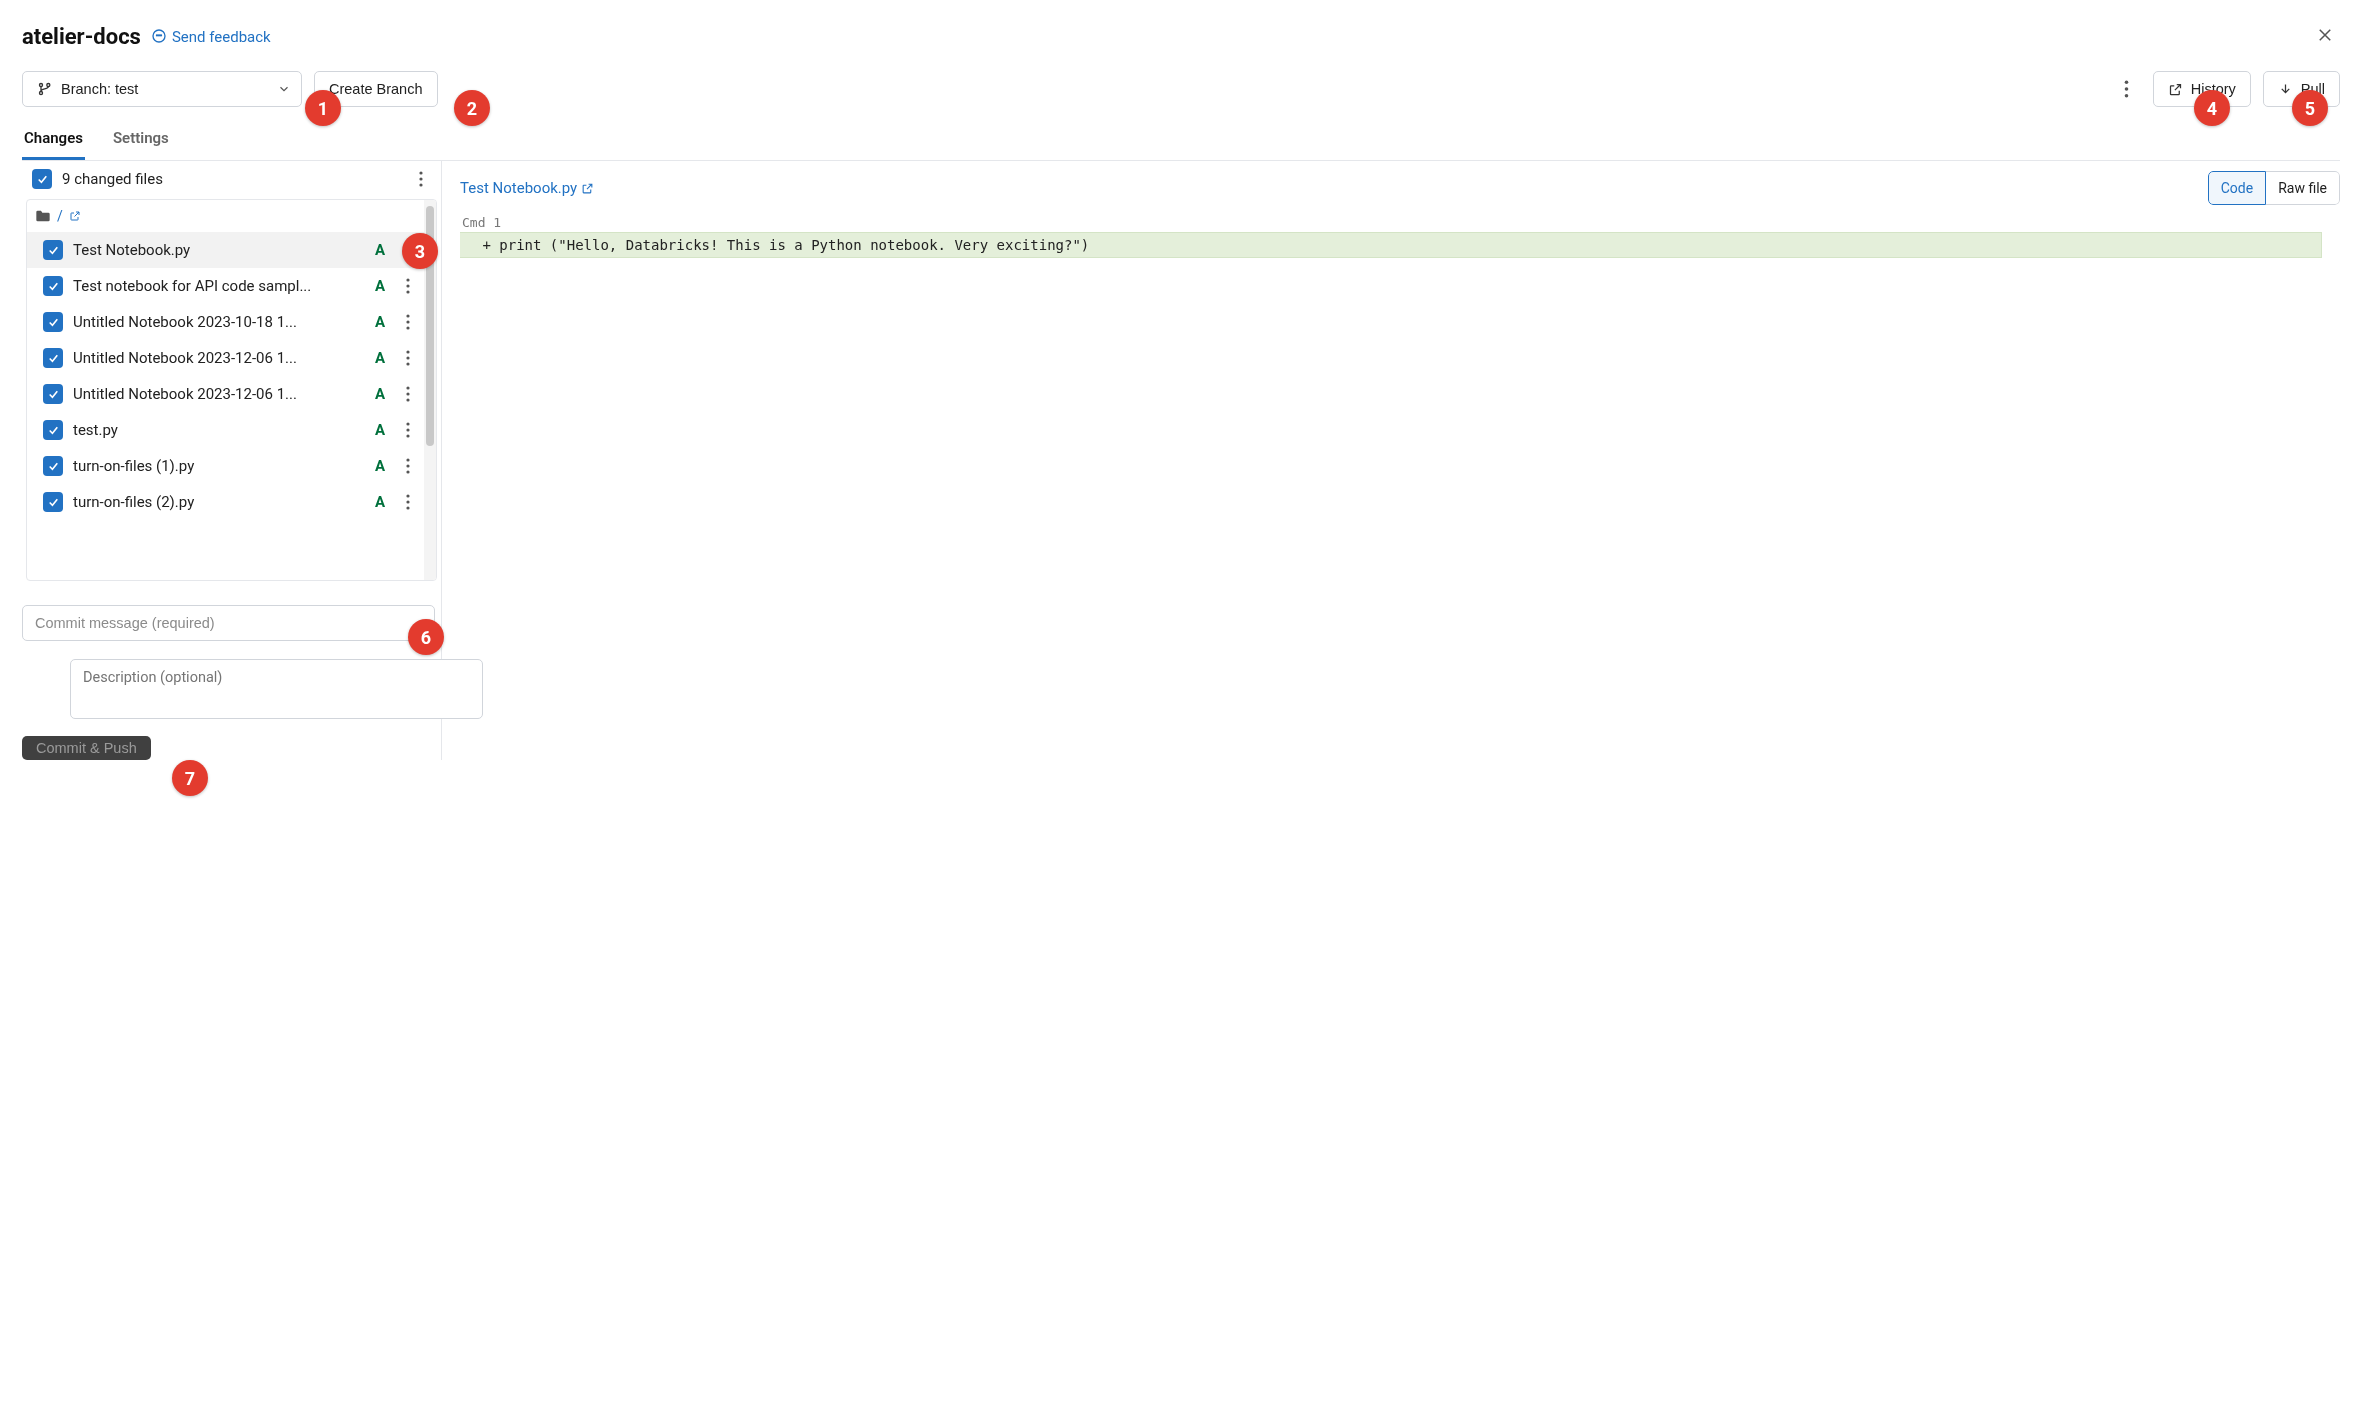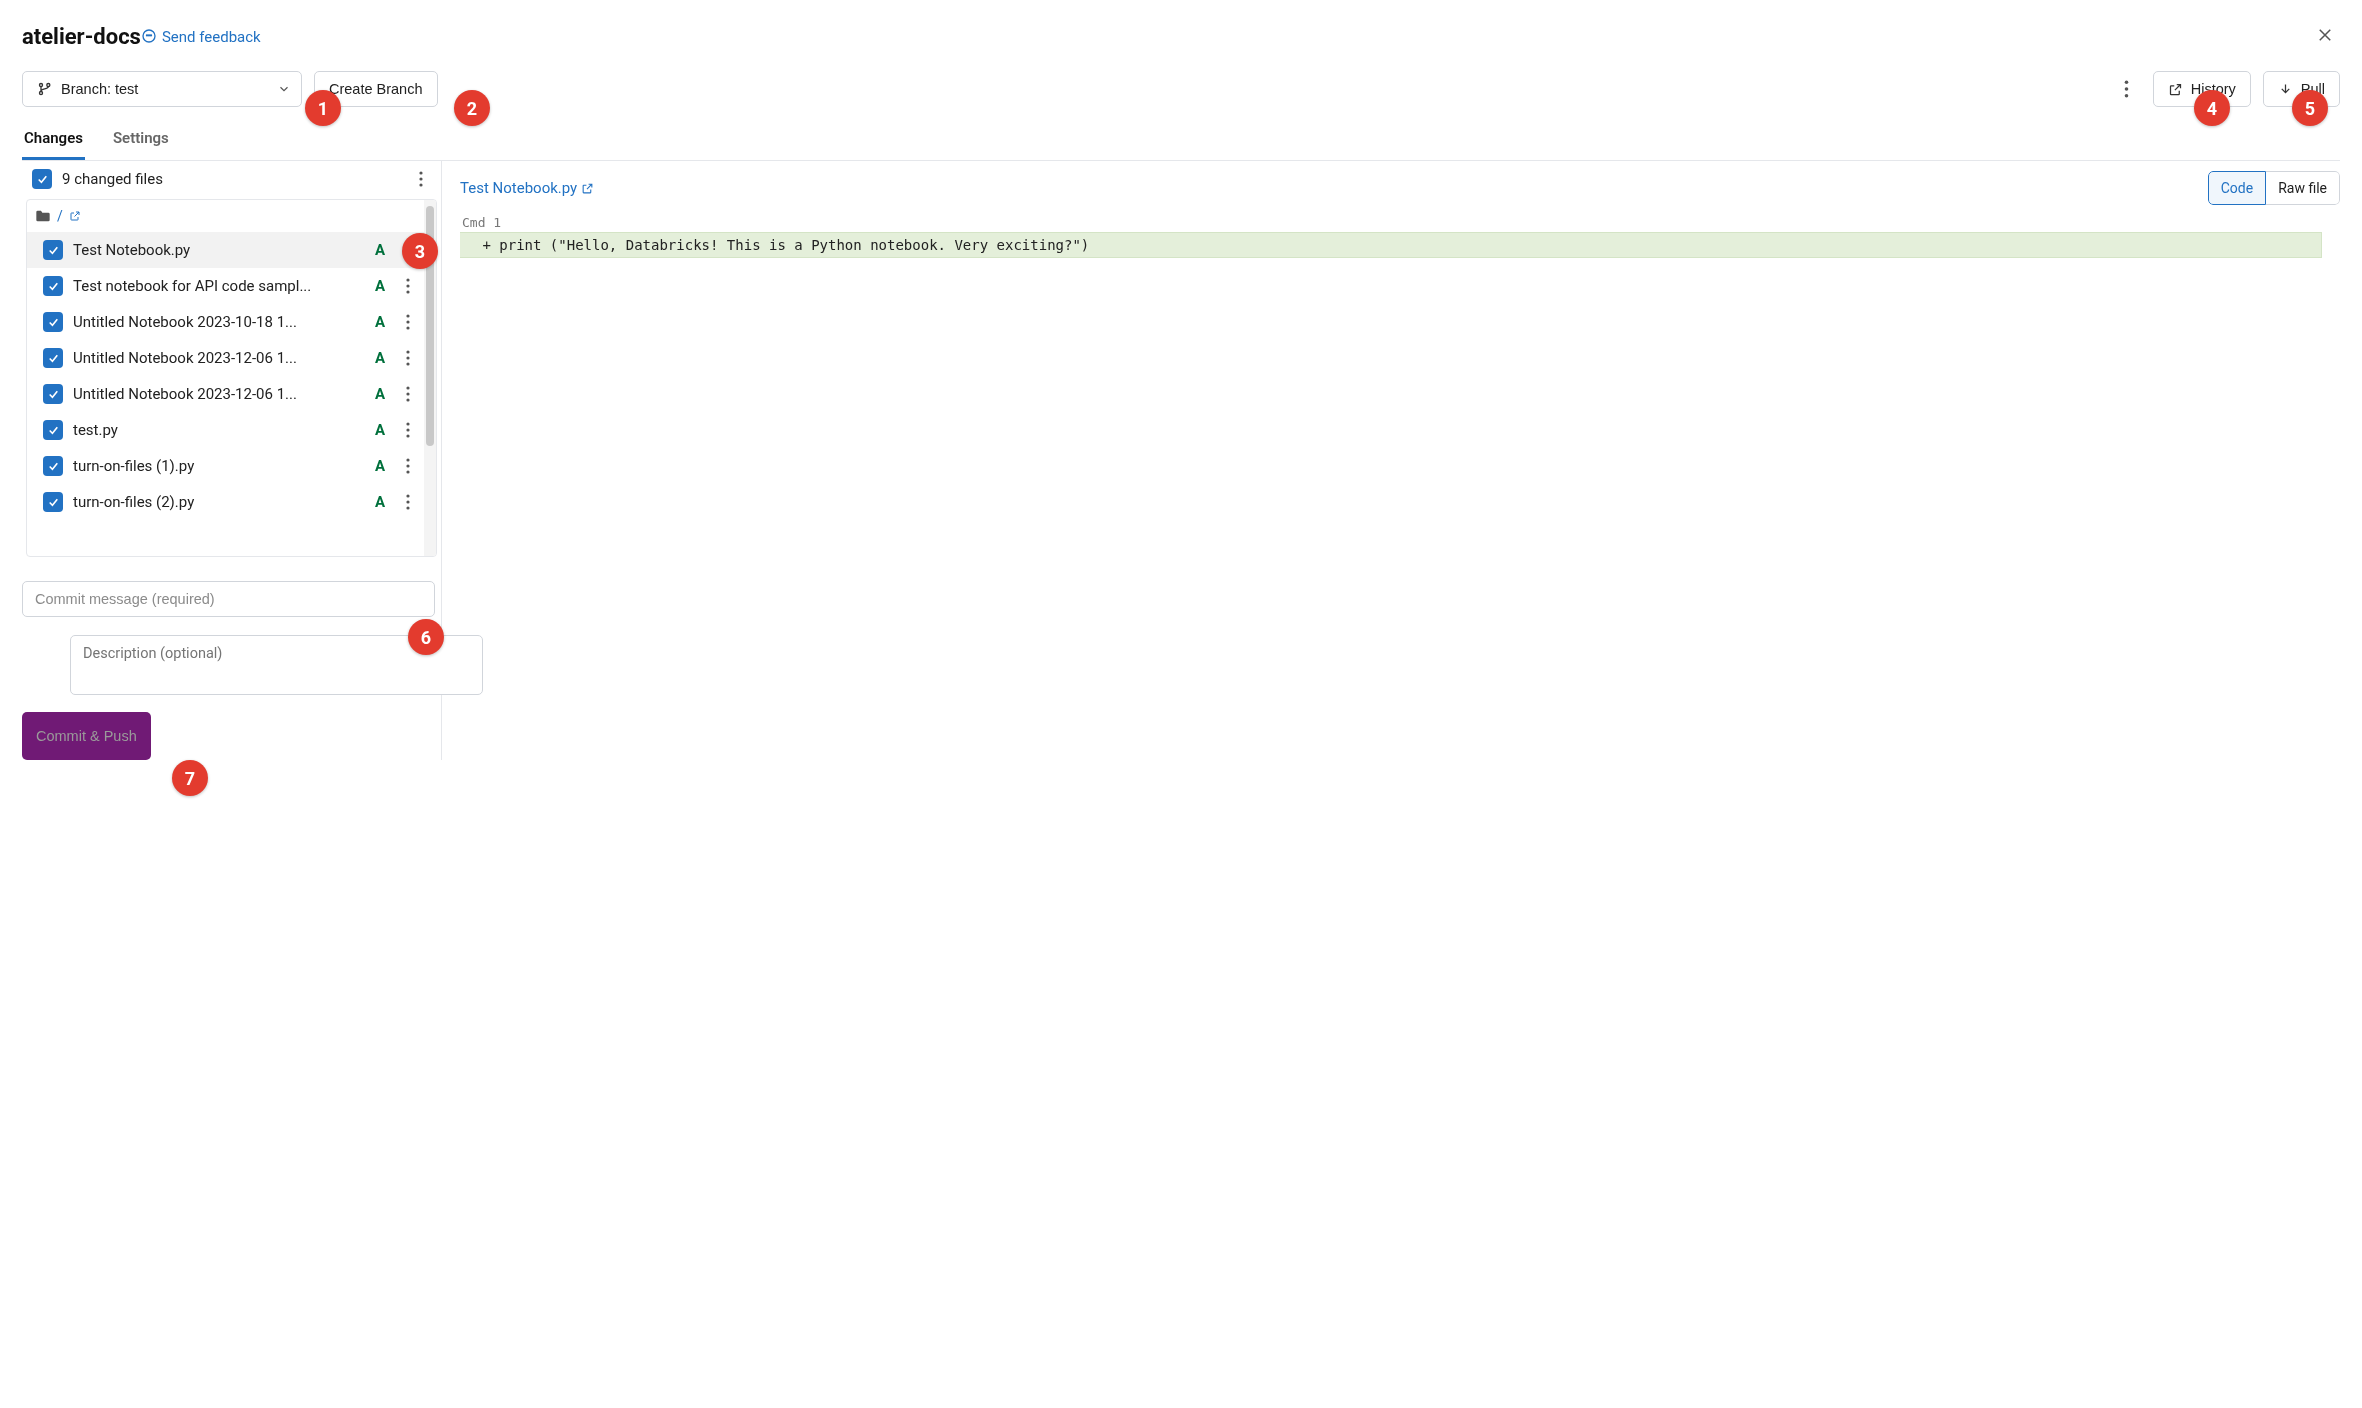--- a/index.html
+++ b/index.html
@@ -13,20 +13,21 @@
   }
   .window {
     background: #fff;
     border-radius: 8px;
     position: relative;
   }
   
   .title-row {
     display: flex;
     align-items: center;
+    gap: 10px;
     padding: 6px 0 18px 0;
   }
   .title-row h1 {
     font-size: 22px;
     font-weight: 700;
     color: #111;
   }
   .feedback {
     display: inline-flex;
     align-items: flex-start;
@@ -215,24 +216,24 @@
     padding:9px 12px;
     font-family: inherit;
     font-size:14.5px;
     box-sizing:border-box;
     margin-top: 18px;
     margin-left: 48px;
   }
   .commit-btn {
     display:inline-flex;
     align-items:center;
-    height:48px;
+    height:24px;
     padding:0 14px;
     border-radius:5px;
-    background:#701a75;
+    background:#404040;
     color:#9a9a9a;
     border:none;
     margin-top: 14px;
     font-size:14.5px;
     cursor:not-allowed;
   }
   
   .right-pane {
     flex:1;
     padding: 10px 0 0 18px;

